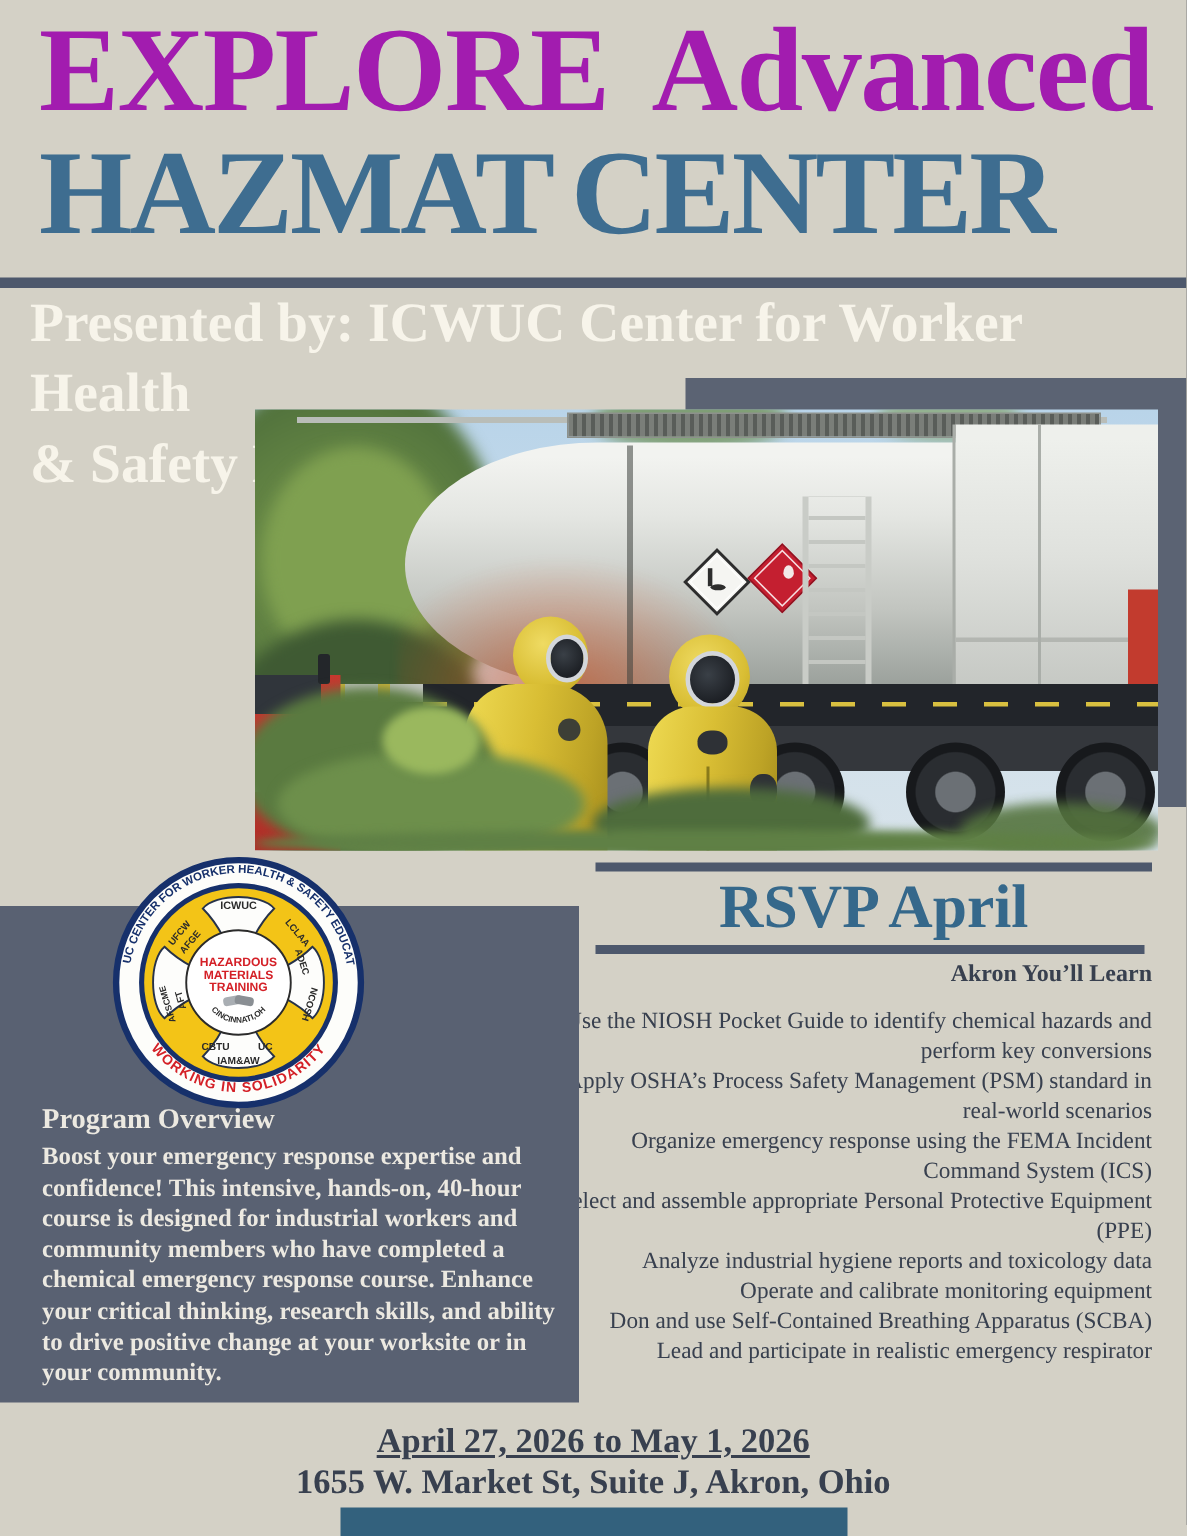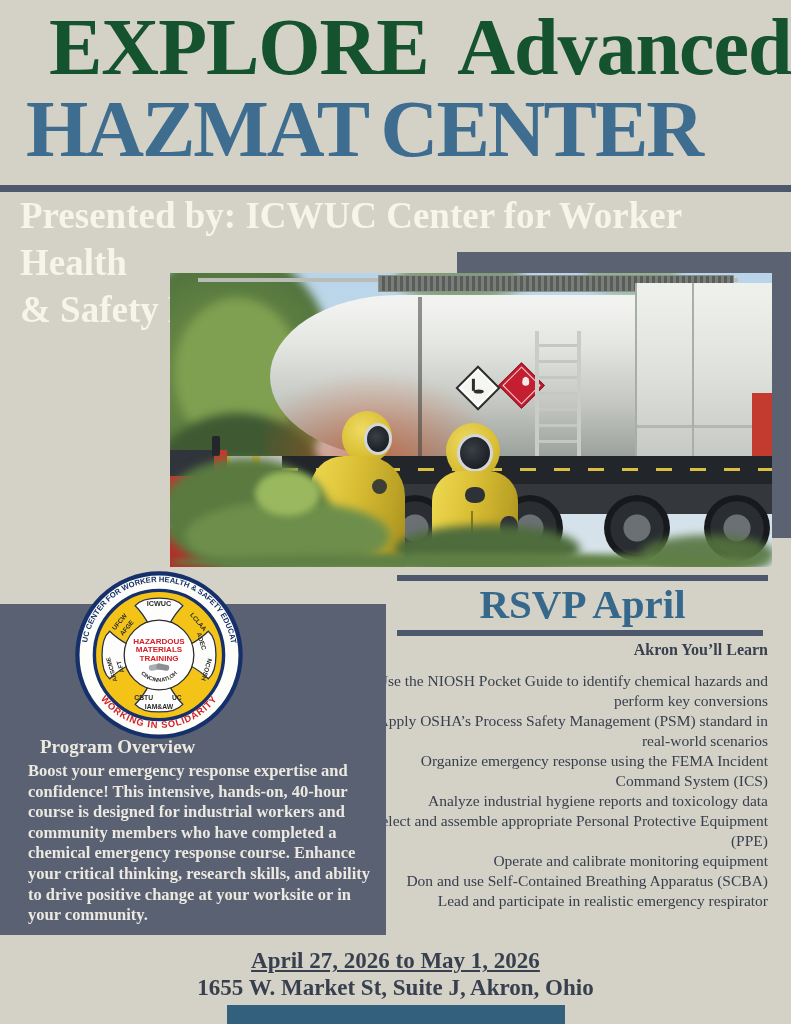--- a/index.html
+++ b/index.html
@@ -1,21 +1,21 @@
 <!DOCTYPE html>
 <html><head>
 <meta charset="utf-8">
 <style>
   html,body{margin:0;padding:0;background:#8a8a8a;}
   #poster{position:relative;width:791px;height:1024px;margin:0 auto;background:#d4d1c6;
           font-family:"Liberation Serif",serif;overflow:hidden;}
   .abs{position:absolute;}
 
   
-  .title1{left:26px;top:2px;font-size:80px;font-weight:bold;color:#14532d;letter-spacing:-1px;word-spacing:14px;white-space:nowrap;margin-left:23px;}
+  .title1{left:26px;top:2px;font-size:80px;font-weight:bold;color:#a21caf;letter-spacing:-1px;word-spacing:14px;white-space:nowrap;}
   .title2{left:26px;top:84px;font-size:80px;font-weight:bold;color:#3e6d90;letter-spacing:-2px;word-spacing:-4px;white-space:nowrap;}
   .rule-top{left:0;top:185px;width:791px;height:7px;background:#4d586c;}
   .presented{left:20px;top:193px;width:766px;font-size:37px;font-weight:bold;color:#f7f4ea;line-height:1.27;}
 
   
   .slate-rect{left:457px;top:252px;width:334px;height:286px;background:#5b6373;}
   .photo{left:170px;top:273px;width:602px;height:294px;overflow:hidden;background:linear-gradient(#b9d4e9,#cfe0ec 60%,#d8e3ea);}
   .photo .abs{position:absolute;}
   .blob{border-radius:50%;filter:blur(5px);}
   .tank{left:100px;top:22px;width:502px;height:163px;
@@ -55,21 +55,21 @@
 
   
   .rule-sm1{left:397px;top:575px;width:371px;height:6px;background:#4d586c;}
   .rsvp{left:397px;top:580px;width:371px;text-align:center;font-size:41px;font-weight:bold;color:#35688b;}
   .rule-sm2{left:397px;top:630px;width:366px;height:6px;background:#4d586c;}
   .learn-head{left:373px;top:641px;width:395px;text-align:right;font-size:16px;font-weight:bold;color:#38404f;}
   .learn-list{left:363px;top:671px;width:405px;text-align:right;font-size:15.5px;font-weight:normal;color:#38404f;line-height:20px;}
 
   
   .ov-box{left:0;top:604px;width:386px;height:331px;background:#596172;}
-  .ov-head{left:28px;top:736px;font-size:19px;font-weight:bold;color:#ece9e1;margin-left:12px;}
+  .ov-head{left:28px;top:736px;font-size:19px;font-weight:bold;color:#ece9e1;}
   .ov-body{left:28px;top:761px;width:352px;font-size:16.5px;font-weight:bold;color:#ece9e1;line-height:20.6px;}
 
   
   .logo{left:74px;top:570px;width:170px;height:170px;}
 
   
   .f-date{left:0;top:948px;width:791px;text-align:center;font-size:23px;font-weight:bold;color:#38404f;text-decoration:underline;}
   .f-addr{left:0;top:975px;width:791px;text-align:center;font-size:23px;font-weight:bold;color:#38404f;}
   .f-bar{left:227px;top:1005px;width:338px;height:19px;background:#33617d;}
 </style>
@@ -163,22 +163,22 @@
   </div>
 
   <div class="abs rule-sm1"></div>
   <div class="abs rsvp">RSVP April</div>
   <div class="abs rule-sm2"></div>
   <div class="abs learn-head">Akron You’ll Learn</div>
   <div class="abs learn-list">
     <div>Use the NIOSH Pocket Guide to identify chemical hazards and perform key conversions</div>
     <div>Apply OSHA’s Process Safety Management (PSM) standard in real-world scenarios</div>
     <div>Organize emergency response using the FEMA Incident Command System (ICS)</div>
+    <div>Select and assemble appropriate Personal Protective Equipment (PPE)</div>
     <div>Analyze industrial hygiene reports and toxicology data</div>
-    <div>Select and assemble appropriate Personal Protective Equipment (PPE)</div>
     <div>Operate and calibrate monitoring equipment</div>
     <div>Don and use Self-Contained Breathing Apparatus (SCBA)</div>
     <div>Lead and participate in realistic emergency respirator</div>
   </div>
 
   <div class="abs ov-box"></div>
   <div class="abs ov-head">Program Overview</div>
   <div class="abs ov-body">Boost your emergency response expertise and confidence! This intensive, hands-on, 40-hour course is designed for industrial workers and community members who have completed a chemical emergency response course. Enhance your critical thinking, research skills, and ability to drive positive change at your worksite or in your community.</div>
 
   <svg class="abs logo" viewBox="0 0 200 200">

